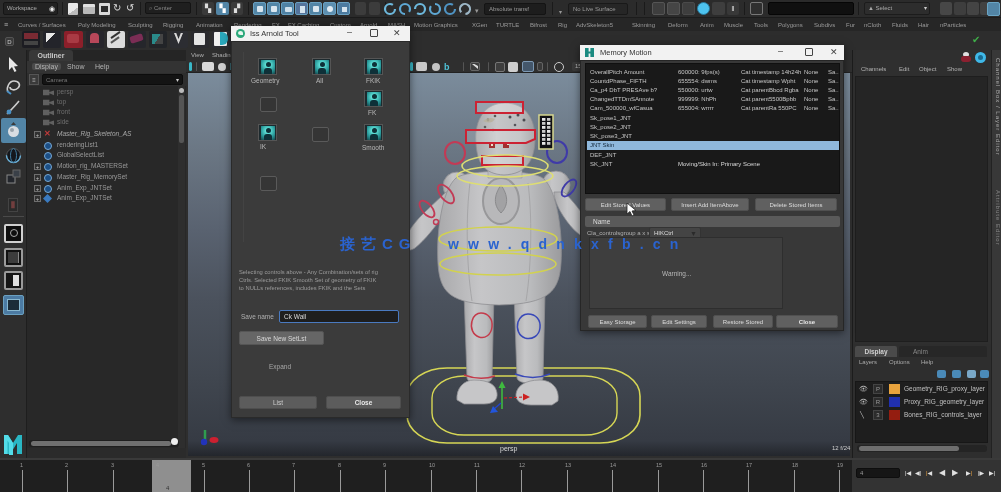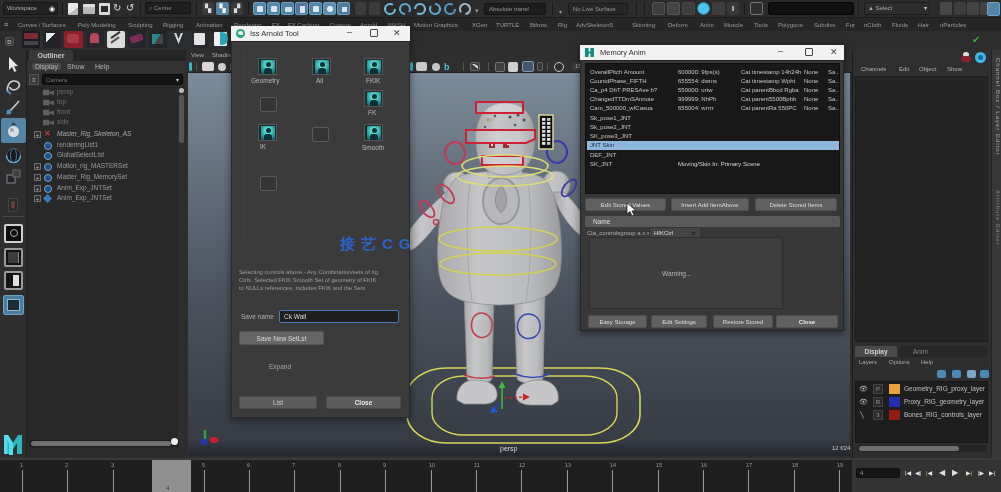--- a/index.html
+++ b/index.html
@@ -629,21 +629,21 @@
 
       <div class="abs" style="left:7px;top:354px;width:78px;height:13px;background:#5c5c5c;border:1px solid #4e4e4e;border-radius:2px;color:#ccc;font-size:6.5px;text-align:center;line-height:12px;">List</div>
       <div class="abs" style="left:94px;top:354px;width:75px;height:13px;background:#5c5c5c;border:1px solid #4e4e4e;border-radius:2px;color:#e8e8e8;font-size:6.5px;font-weight:bold;text-align:center;line-height:12px;">Close</div>
     </div>
   </div>
 
   <div class="abs" id="dialog2" style="left:580px;top:45px;width:264px;height:286px;box-shadow:0 2px 8px rgba(0,0,0,0.5);">
 
     <div class="abs" style="left:0;top:0;width:264px;height:15px;background:#f2f2f2;">
       <div class="abs" style="left:5px;top:3px;width:9px;height:9px;background:#1a8a80;clip-path:polygon(0 0,40% 0,40% 40%,60% 40%,60% 0,100% 0,100% 100%,60% 100%,60% 60%,40% 60%,40% 100%,0 100%);"></div>
-      <div class="abs" style="left:20px;top:3px;color:#333;font-size:7.5px;">Memory Anim</div>
+      <div class="abs" style="left:20px;top:3px;color:#333;font-size:7.5px;">Memory Motion</div>
       <div class="abs" style="left:198px;top:4px;width:10px;height:7px;color:#444;font-size:9px;line-height:5px;">–</div>
       <div class="abs" style="left:225px;top:3px;width:8px;height:8px;border:1.2px solid #444;border-radius:1px;"></div>
       <div class="abs" style="left:250px;top:2px;width:10px;height:10px;color:#444;font-size:9px;">✕</div>
     </div>
 
     <div class="abs" style="left:0;top:15px;width:264px;height:271px;background:#383838;border:1px solid #262626;">
 
       <div class="abs" style="left:4px;top:2px;width:255px;height:131px;background:#191919;border:1px solid #101010;font-size:6px;color:#c6c6c6;">
         <div class="abs" style="left:4px;top:5px;">OverallPitch Amount</div>
           <div class="abs" style="left:92px;top:5px;">600000: 9fps(s)</div>
@@ -700,15 +700,16 @@
       <div class="abs" style="left:195px;top:254px;width:62px;height:13px;background:#606060;border:1px solid #505050;border-radius:2px;color:#e8e8e8;font-size:6px;font-weight:bold;text-align:center;line-height:12px;">Close</div>
     </div>
 
     <svg class="abs" style="left:46px;top:158px;" width="12" height="14" viewBox="0 0 12 14">
         <path d="M1 0 L1 11 L4 8.5 L6 13 L8 12 L6 8 L10 7.5 Z" fill="#fff" stroke="#222" stroke-width="0.8"></path>
       </svg>
   </div>
 
   <div class="abs" id="watermark" style="left:0;top:0;width:1001px;height:492px;pointer-events:none;">
     <span class="abs" style="left:340px;top:235px;color:#2a63cf;font-size:15px;font-weight:bold;letter-spacing:6px;white-space:nowrap;">接艺CG</span>
+    <span class="abs" style="left:448px;top:236px;color:#2a63cf;font-size:14px;font-weight:bold;letter-spacing:9.2px;white-space:nowrap;">www.qdnkxfb.cn</span>
   </div>
 
 </div>
 
 </body></html>

